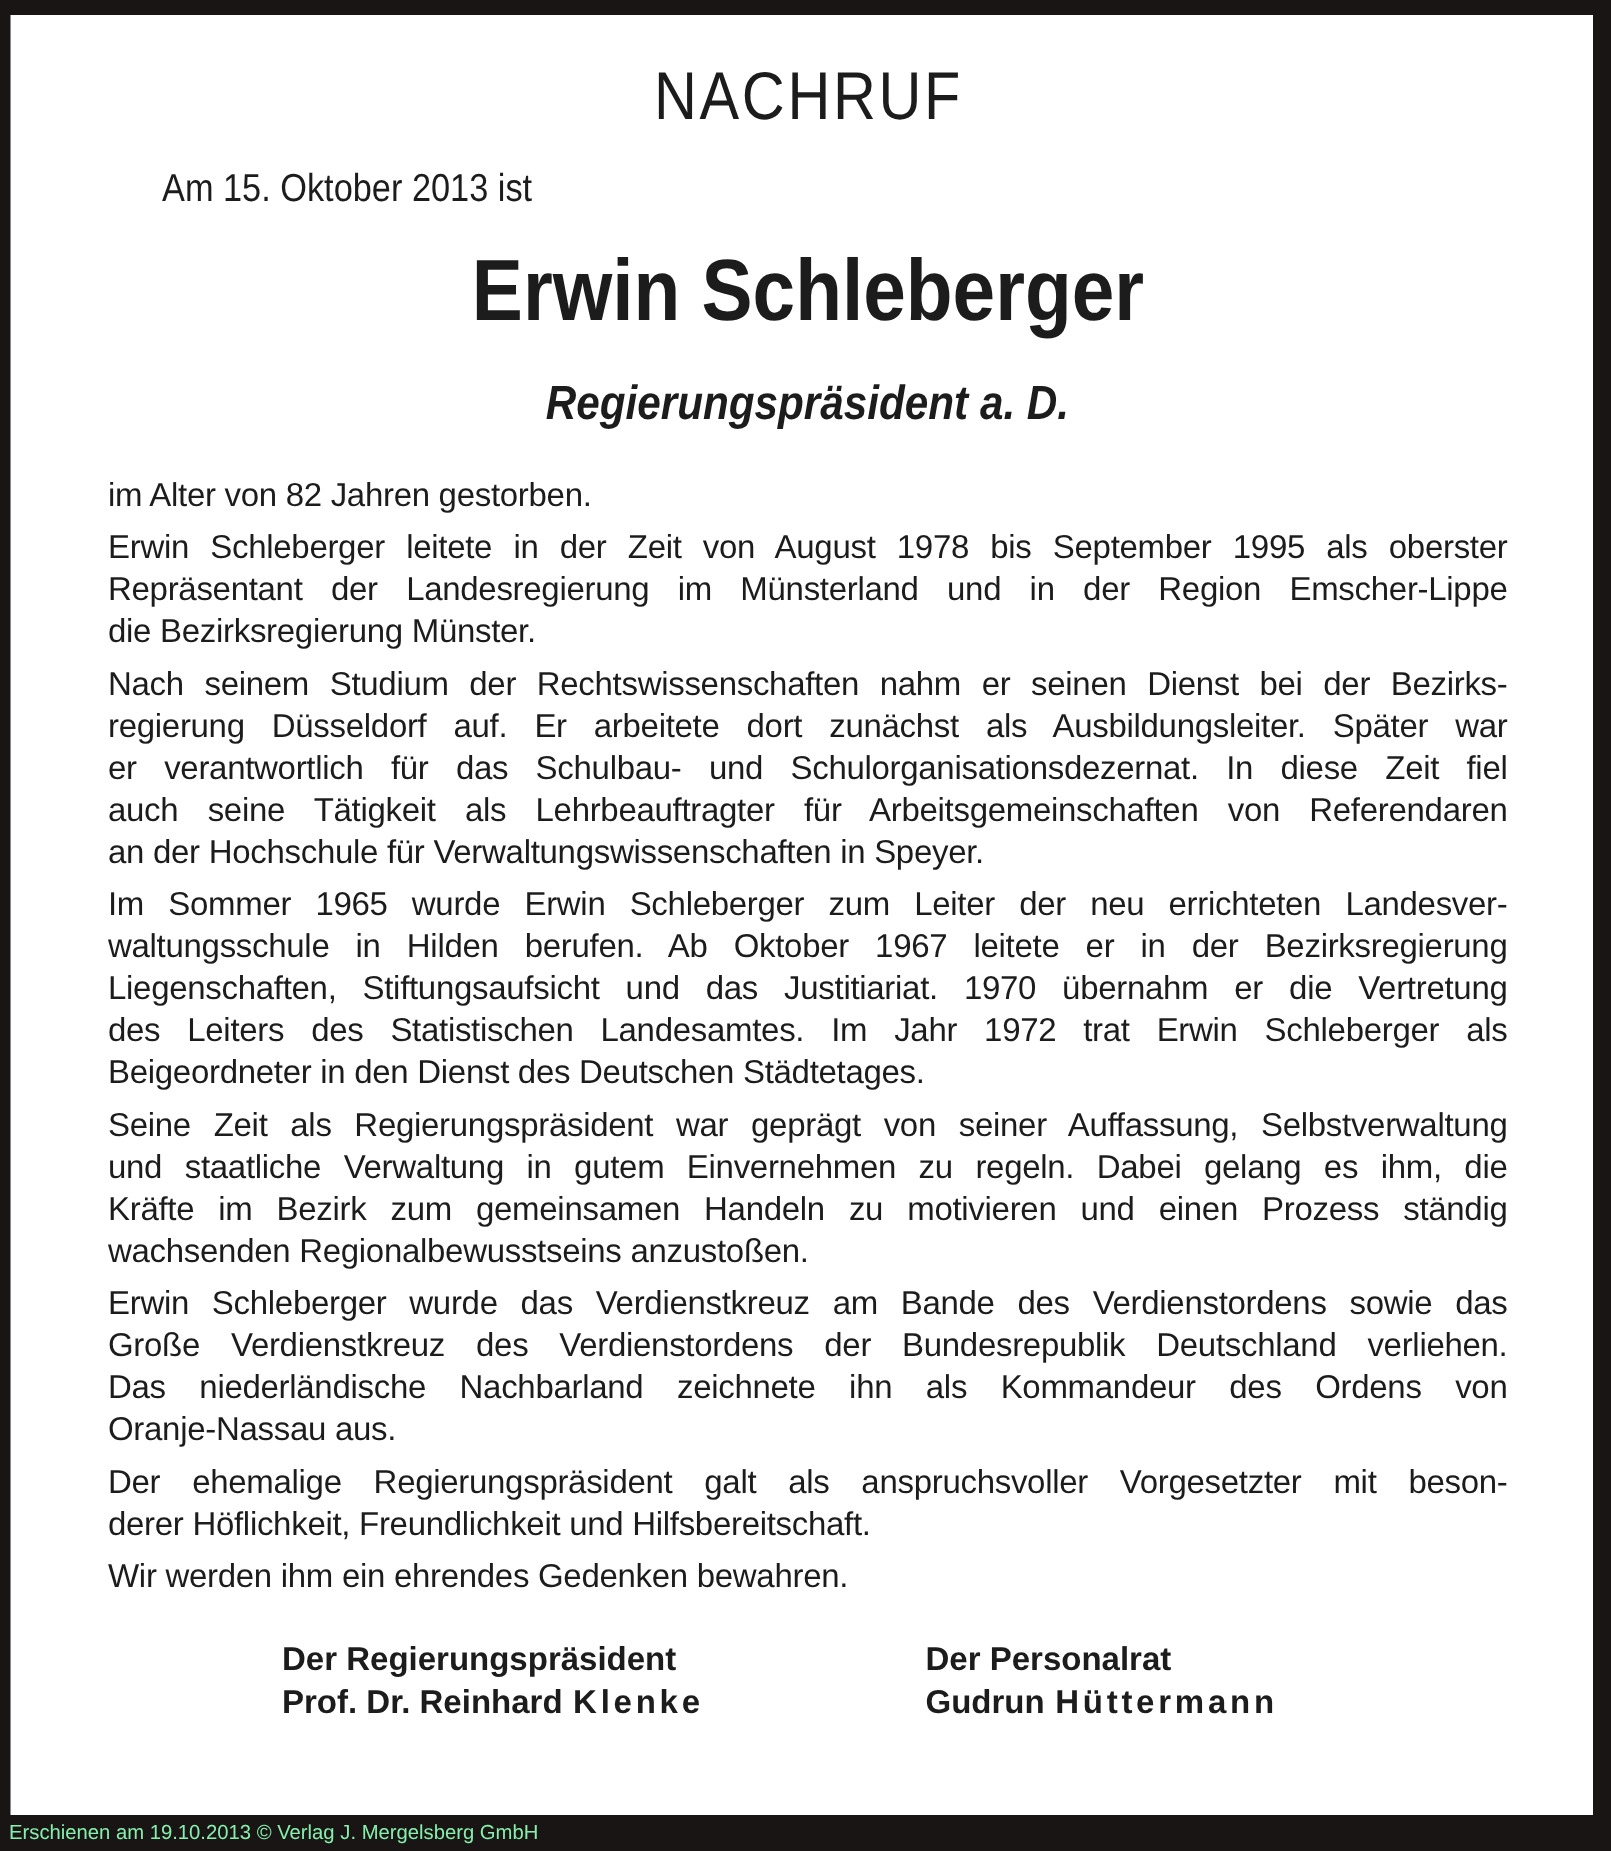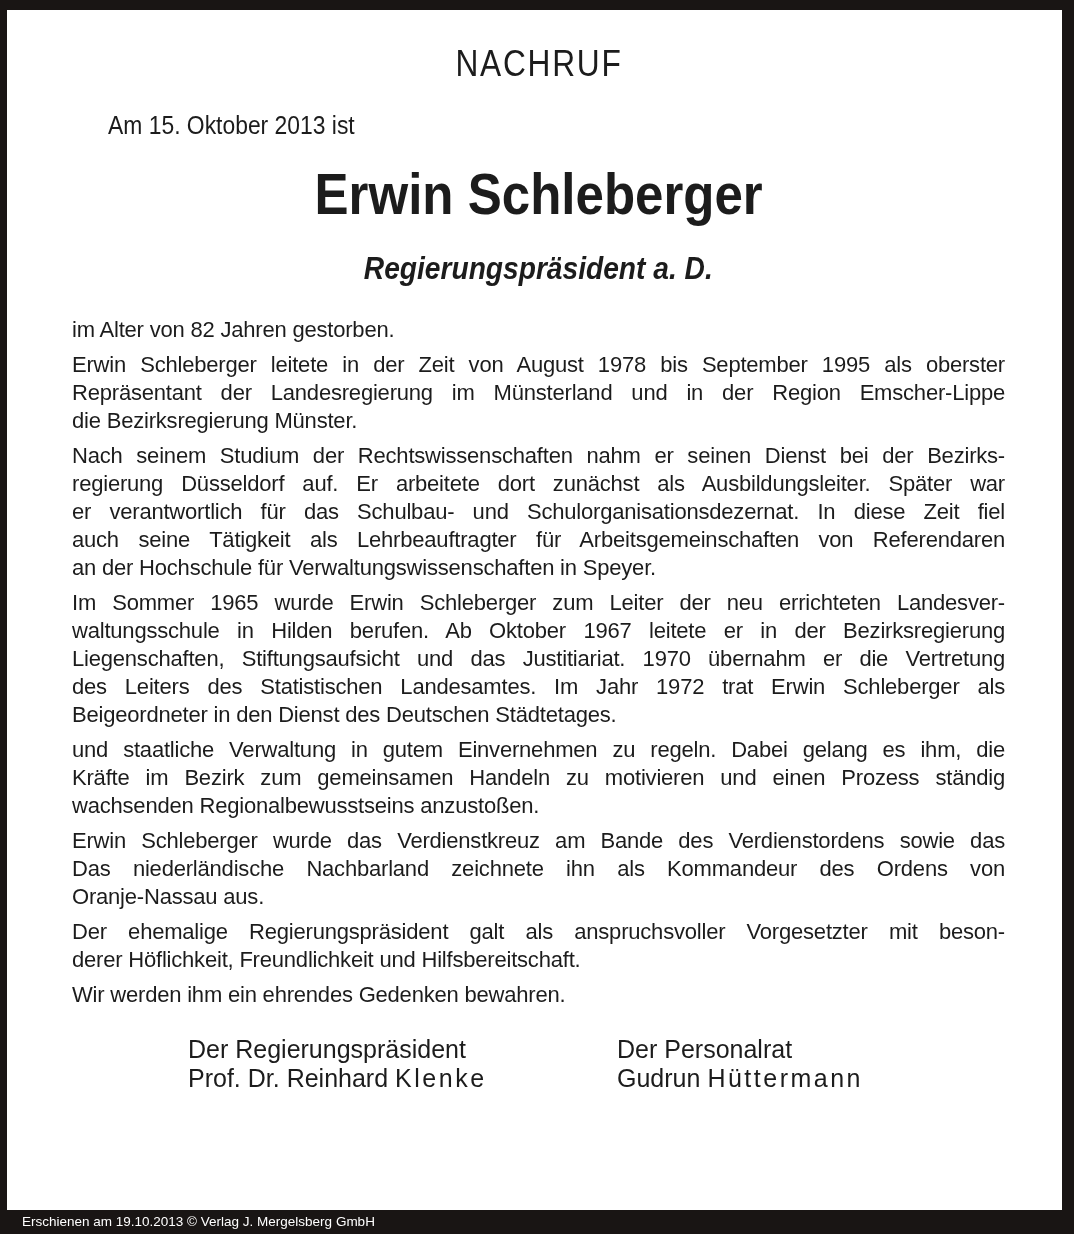--- a/index.html
+++ b/index.html
@@ -16,21 +16,21 @@
     left: 7px; top: 10px; right: 12px; bottom: 24px;
     background: #ffffff;
     padding: 34px 57px 0 65px;
     box-sizing: border-box;
   }
   .sq { display: inline-block; transform: scaleX(0.88); transform-origin: center; }
   .sq-left { display: inline-block; transform: scaleX(0.88); transform-origin: left center; }
 
   .kicker {
     text-align: center;
-    font-size: 36px;
+    font-size: 45px;
     line-height: 40px;
     letter-spacing: 2px;
     font-weight: 400;
     margin-bottom: 26px;
   }
   .dateline {
     font-size: 26px;
     line-height: 30px;
     margin-bottom: 22px;
     margin-left: 36px;
@@ -56,38 +56,38 @@
     letter-spacing: -0.2px;
     margin: 0 0 7px 0;
   }
   .para .jl { text-align: justify; text-align-last: justify; -moz-text-align-last: justify; text-justify: inter-word; }
   .para .ll { text-align: left; }
 
   .signatures {
     position: relative;
     height: 70px;
     margin-top: 26px;
-    font-weight: 400;
-    font-size: 25px;
+    font-weight: 700;
+    font-size: 22px;
     line-height: 29px;
   }
   .sig-col { position: absolute; top: 0; white-space: nowrap; }
   .sig-col.left  { left: 116px; }
   .sig-col.right { left: 545px; }
   .sig-surname { margin-left: 7px; letter-spacing: 2.5px; }
 
   .footer-bar {
     position: absolute;
     left: 0; right: 0; bottom: 0;
     height: 24px;
     background: #191514;
-    color: #ffffff;
+    color: #86efac;
     font-size: 13.5px;
     line-height: 23px;
-    padding-left: 22px;
+    padding-left: 6px;
   }
 </style>
 </head>
 <body>
 
 <div class="paper">
 
   <div class="kicker"><span class="sq">NACHRUF</span></div>
 
   <div class="dateline"><span class="sq-left">Am 15. Oktober 2013 ist</span></div>
@@ -116,27 +116,29 @@
 
   <div class="para">
     <div class="jl">Im Sommer 1965 wurde Erwin Schleberger zum Leiter der neu errichteten Landesver-</div>
     <div class="jl">waltungsschule in Hilden berufen. Ab Oktober 1967 leitete er in der Bezirksregierung</div>
     <div class="jl">Liegenschaften, Stiftungsaufsicht und das Justitiariat. 1970 übernahm er die Vertretung</div>
     <div class="jl">des Leiters des Statistischen Landesamtes. Im Jahr 1972 trat Erwin Schleberger als</div>
     <div class="ll">Beigeordneter in den Dienst des Deutschen Städtetages.</div>
   </div>
 
   <div class="para">
+    <div class="jl">Seine Zeit als Regierungspräsident war geprägt von seiner Auffassung, Selbstverwaltung</div>
     <div class="jl">und staatliche Verwaltung in gutem Einvernehmen zu regeln. Dabei gelang es ihm, die</div>
     <div class="jl">Kräfte im Bezirk zum gemeinsamen Handeln zu motivieren und einen Prozess ständig</div>
     <div class="ll">wachsenden Regionalbewusstseins anzustoßen.</div>
   </div>
 
   <div class="para">
     <div class="jl">Erwin Schleberger wurde das Verdienstkreuz am Bande des Verdienstordens sowie das</div>
+    <div class="jl">Große Verdienstkreuz des Verdienstordens der Bundesrepublik Deutschland verliehen.</div>
     <div class="jl">Das niederländische Nachbarland zeichnete ihn als Kommandeur des Ordens von</div>
     <div class="ll">Oranje-Nassau aus.</div>
   </div>
 
   <div class="para">
     <div class="jl">Der ehemalige Regierungspräsident galt als anspruchsvoller Vorgesetzter mit beson-</div>
     <div class="ll">derer Höflichkeit, Freundlichkeit und Hilfsbereitschaft.</div>
   </div>
 
   <div class="para">

